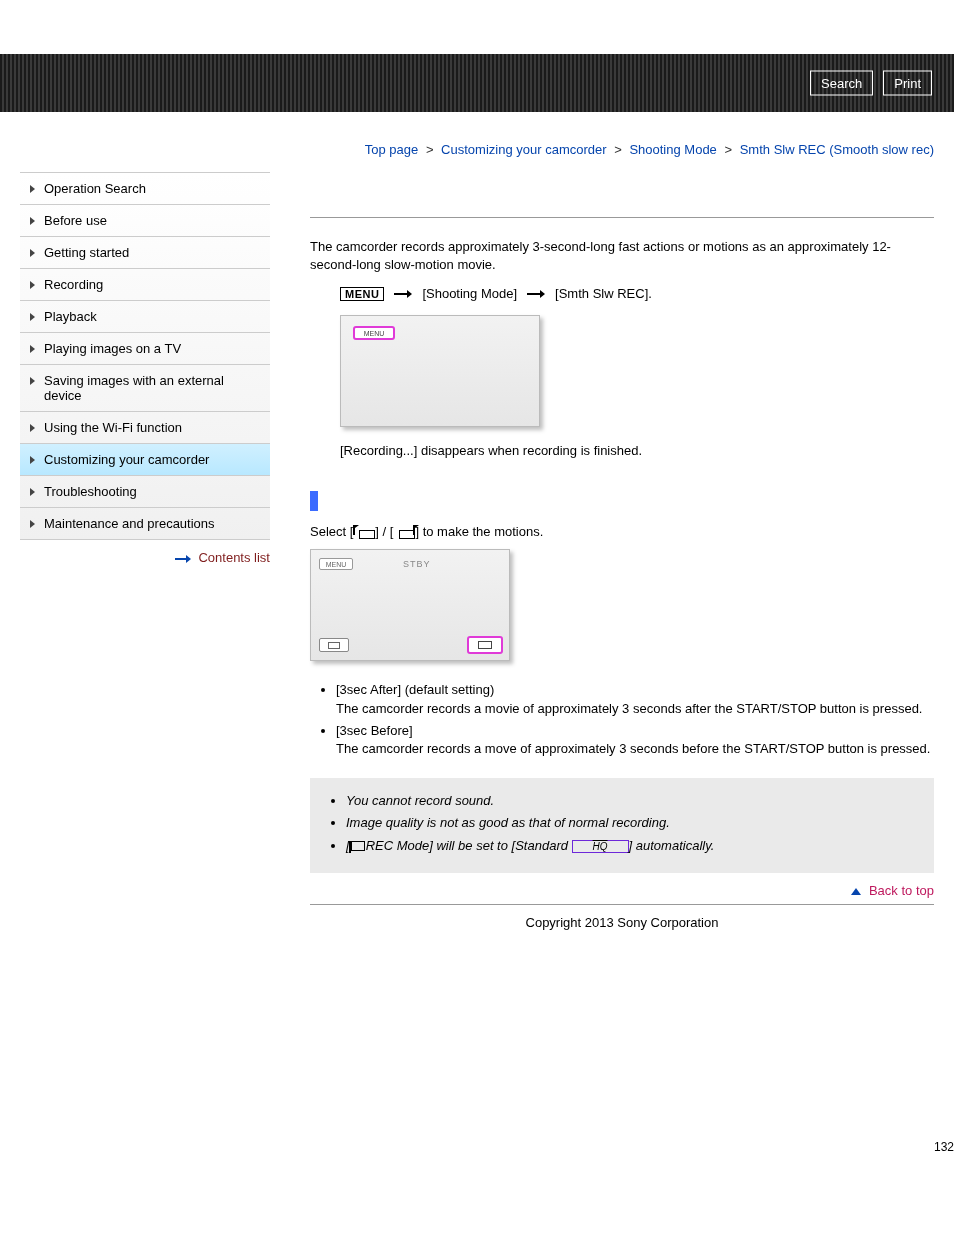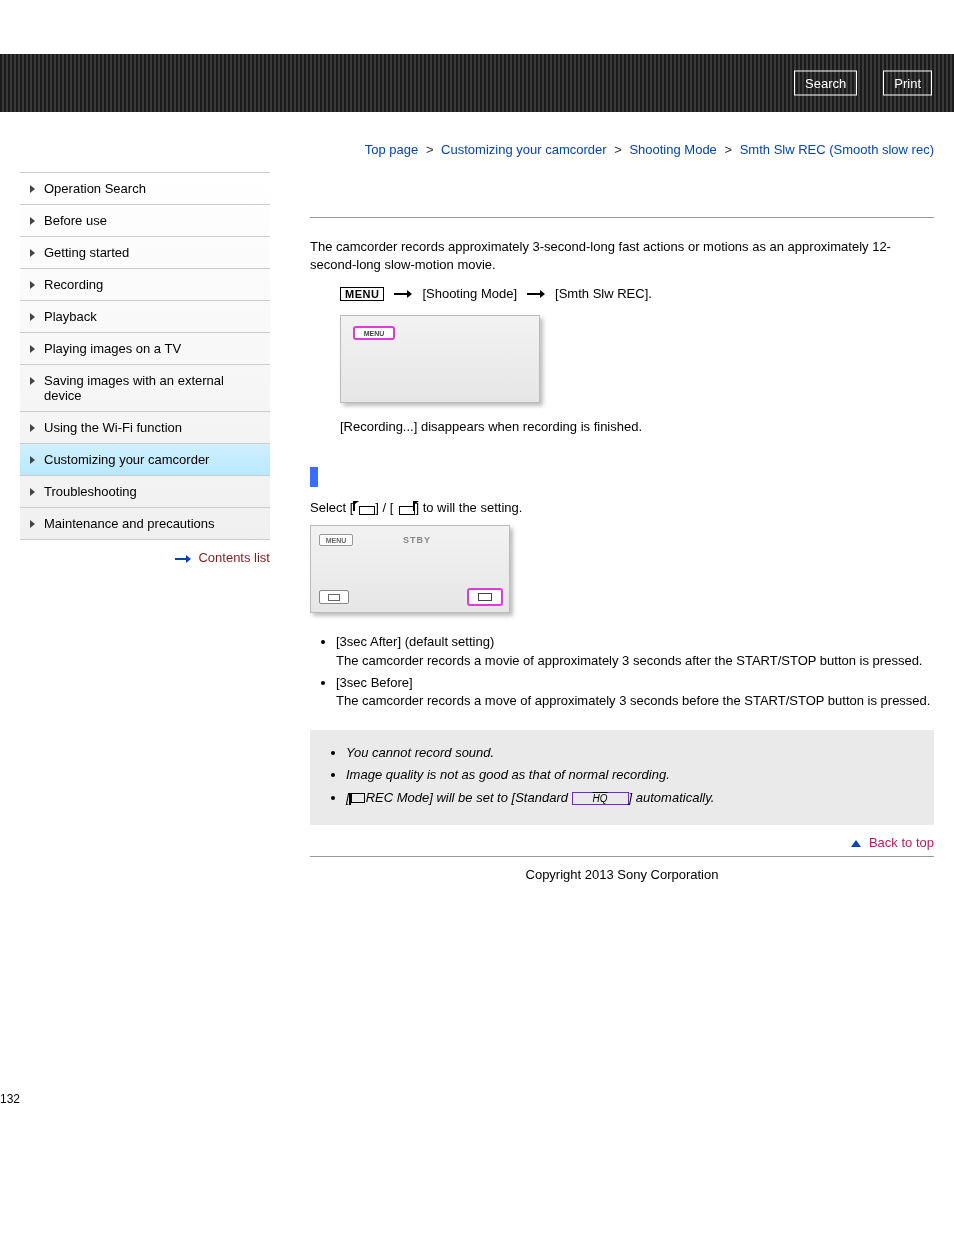--- a/index.html
+++ b/index.html
@@ -1,19 +1,19 @@
 <!DOCTYPE html>
 <html><head>
 <meta charset="utf-8">
 <style>
   * { box-sizing: border-box; margin: 0; padding: 0; }
   body { font-family: Arial, Helvetica, sans-serif; font-size: 13px; color: #000; background: #fff; }
   .page { width: 954px; margin: 0 auto; position: relative; }
   .header-band { height: 58px; background: repeating-linear-gradient(90deg,#1a1a1a 0 2px,#3a3a3a 2px 4px); margin-top: 54px; position: relative; }
-  .header-buttons { position: absolute; right: 22px; top: 50%; transform: translateY(-50%); display: flex; gap: 26px; }
+  .header-buttons { position: absolute; right: 22px; top: 50%; transform: translateY(-50%); display: flex; gap: 10px; }
   .hbtn { border: 1px solid #fff; color: #fff; padding: 4px 10px; font-size: 13px; cursor: pointer; }
   .layout { display: flex; padding: 0 20px; }
   .sidebar { width: 250px; flex: none; margin-top: 60px; }
   .side-list { list-style: none; border-top: 1px solid #ccc; background: linear-gradient(#fff,#f0f0f0); }
   .side-list li { border-bottom: 1px solid #ccc; padding: 8px 10px 8px 24px; position: relative; font-size: 13px; cursor: pointer; }
   .side-list li.active { background: linear-gradient(#d0f0ff,#b8e8ff); }
   .side-list li .tri { position: absolute; left: 10px; top: 12px; width: 0; height: 0; border-top: 4px solid transparent; border-bottom: 4px solid transparent; border-left: 5px solid #444; }
   .contents-link { text-align: right; margin-top: 10px; font-size: 13px; }
   .contents-link a { color: #7f1d1d; text-decoration: none; }
   .contents-link .arrw { display: inline-block; width: 16px; height: 8px; position: relative; margin-right: 4px; vertical-align: middle; }
@@ -23,21 +23,21 @@
   .breadcrumb { font-size: 13px; text-align: right; margin-bottom: 60px; }
   .breadcrumb a { color: #0645ad; text-decoration: none; }
   .breadcrumb .sep { color: #333; margin: 0 4px; }
   .hr { border: none; border-top: 1px solid #999; margin: 10px 0 20px; }
   .intro { margin-bottom: 12px; line-height: 1.4; }
   .step-line { display: flex; align-items: center; gap: 10px; margin-left: 30px; }
   .menu-box { border: 1px solid #000; padding: 0 4px; font-size: 11px; font-weight: bold; letter-spacing: 0.5px; }
   .arrow-sm { width: 18px; height: 8px; position: relative; }
   .arrow-sm::before { content:""; position:absolute; top:3px; left:0; width:14px; height:2px; background:#000; }
   .arrow-sm::after { content:""; position:absolute; right:0; top:0; border-top:4px solid transparent; border-bottom:4px solid transparent; border-left:5px solid #000; }
-  .screen { margin: 14px 0 14px 30px; width: 200px; height: 88px; background: linear-gradient(#f2f2f2,#e6e6e6); border: 1px solid #bbb; box-shadow: 3px 3px 4px rgba(0,0,0,0.25); position: relative; font-weight: bold; }
+  .screen { margin: 14px 0 14px 30px; width: 200px; height: 112px; background: linear-gradient(#f2f2f2,#e6e6e6); border: 1px solid #bbb; box-shadow: 3px 3px 4px rgba(0,0,0,0.25); position: relative; }
   .screen .menu-pill { position:absolute; left:12px; top:10px; width:42px; height:14px; border:2px solid #e03ad8; border-radius:3px; display:flex; align-items:center; justify-content:center; font-size:7px; color:#444; background:#fff; }
   .step-text { margin-left: 30px; line-height: 1.5; }
   .bar-mark { display:inline-block; width:8px; height:20px; background:#3b6bff; margin: 30px 0 10px 0; }
   .select-line { margin-bottom: 10px; }
   .screen2 { margin: 6px 0 20px 0; }
   .screen2 .menu-btn { position:absolute; left:8px; top:8px; width:34px; height:12px; border:1px solid #999; border-radius:2px; font-size:7px; display:flex; align-items:center; justify-content:center; color:#666; background:#fff; }
   .screen2 .stby { position:absolute; left:92px; top:9px; font-size:9px; color:#888; letter-spacing:1px; }
   .screen2 .bl { position:absolute; left:8px; bottom:8px; width:30px; height:14px; border:1px solid #888; border-radius:2px; background:#fff; display:flex; align-items:center; justify-content:center; }
   .screen2 .bl-inner { width:12px; height:7px; border:1px solid #666; }
   .screen2 .br { position:absolute; right:6px; bottom:6px; width:36px; height:18px; border:2px solid #e03ad8; border-radius:3px; background:#fff; display:flex; align-items:center; justify-content:center; }
@@ -49,21 +49,21 @@
   .notes-box ul { list-style: disc; margin-left: 26px; font-style: italic; }
   .notes-box li { margin-bottom: 4px; line-height:1.4; font-size:13px; }
   .film-icon { display:inline-block; width:14px; height:10px; border:1px solid #000; vertical-align:middle; position:relative; margin:0 1px; }
   .film-icon::before { content:""; position:absolute; left:-3px; top:-1px; width:2px; height:12px; background:#000; }
   .hq-icon { display:inline-block; border:1px solid #6d28d9; padding:0 20px; font-size:10px; line-height:11px; vertical-align:middle; text-decoration:overline; }
   .backtop { text-align:right; font-size:13px; margin:10px 0 6px; }
   .backtop a { color:#be185d; text-decoration:none; }
   .backtop .up { display:inline-block; border-left:5px solid transparent; border-right:5px solid transparent; border-bottom:7px solid #0645ad; margin-right:4px; vertical-align:middle; }
   .foot-hr { border:none; border-top:1px solid #999; }
   .copyright { text-align:center; font-size:13px; margin:10px 0 40px; }
-  .pagenum { text-align:left; font-size:12px; margin-top: 170px; }
+  .pagenum { text-align:right; font-size:12px; margin-top: 170px; }
   .timing-icon { display:inline-block; width:22px; height:14px; position:relative; vertical-align:middle; }
   .timing-icon .base { position:absolute; bottom:0; right:0; width:16px; height:9px; border:1.5px solid #000; }
   .timing-icon .flag { position:absolute; left:0; top:0; width:2px; height:10px; background:#000; }
   .timing-icon .flag::after { content:""; position:absolute; left:2px; top:0; border-top:3px solid #000; border-right:4px solid transparent; }
   .timing-icon.after .flag { left:auto; right:0; }
 </style>
 </head>
 <body>
 
 <div class="page">
@@ -111,21 +111,21 @@
 
       <div class="screen">
         <div class="menu-pill">MENU</div>
       </div>
 
       <p class="step-text">[Recording...] disappears when recording is finished.</p>
 
       <span class="bar-mark"></span>
 
       <p class="select-line">
-        <span>Select [</span><span class="timing-icon"><span class="flag"></span><span class="base"></span></span><span>] / [</span><span class="timing-icon after"><span class="base"></span><span class="flag"></span></span><span>] to will the setting.</span>
+        <span>Select [</span><span class="timing-icon"><span class="flag"></span><span class="base"></span></span><span>] / [</span><span class="timing-icon after"><span class="base"></span><span class="flag"></span></span><span>] to make the motions.</span>
       </p>
 
       <div class="screen screen2">
         <div class="menu-btn">MENU</div>
         <div class="stby">STBY</div>
         <div class="bl">
             <span class="bl-inner"></span>
           </div>
         <div class="br">
             <span class="br-inner"></span>

